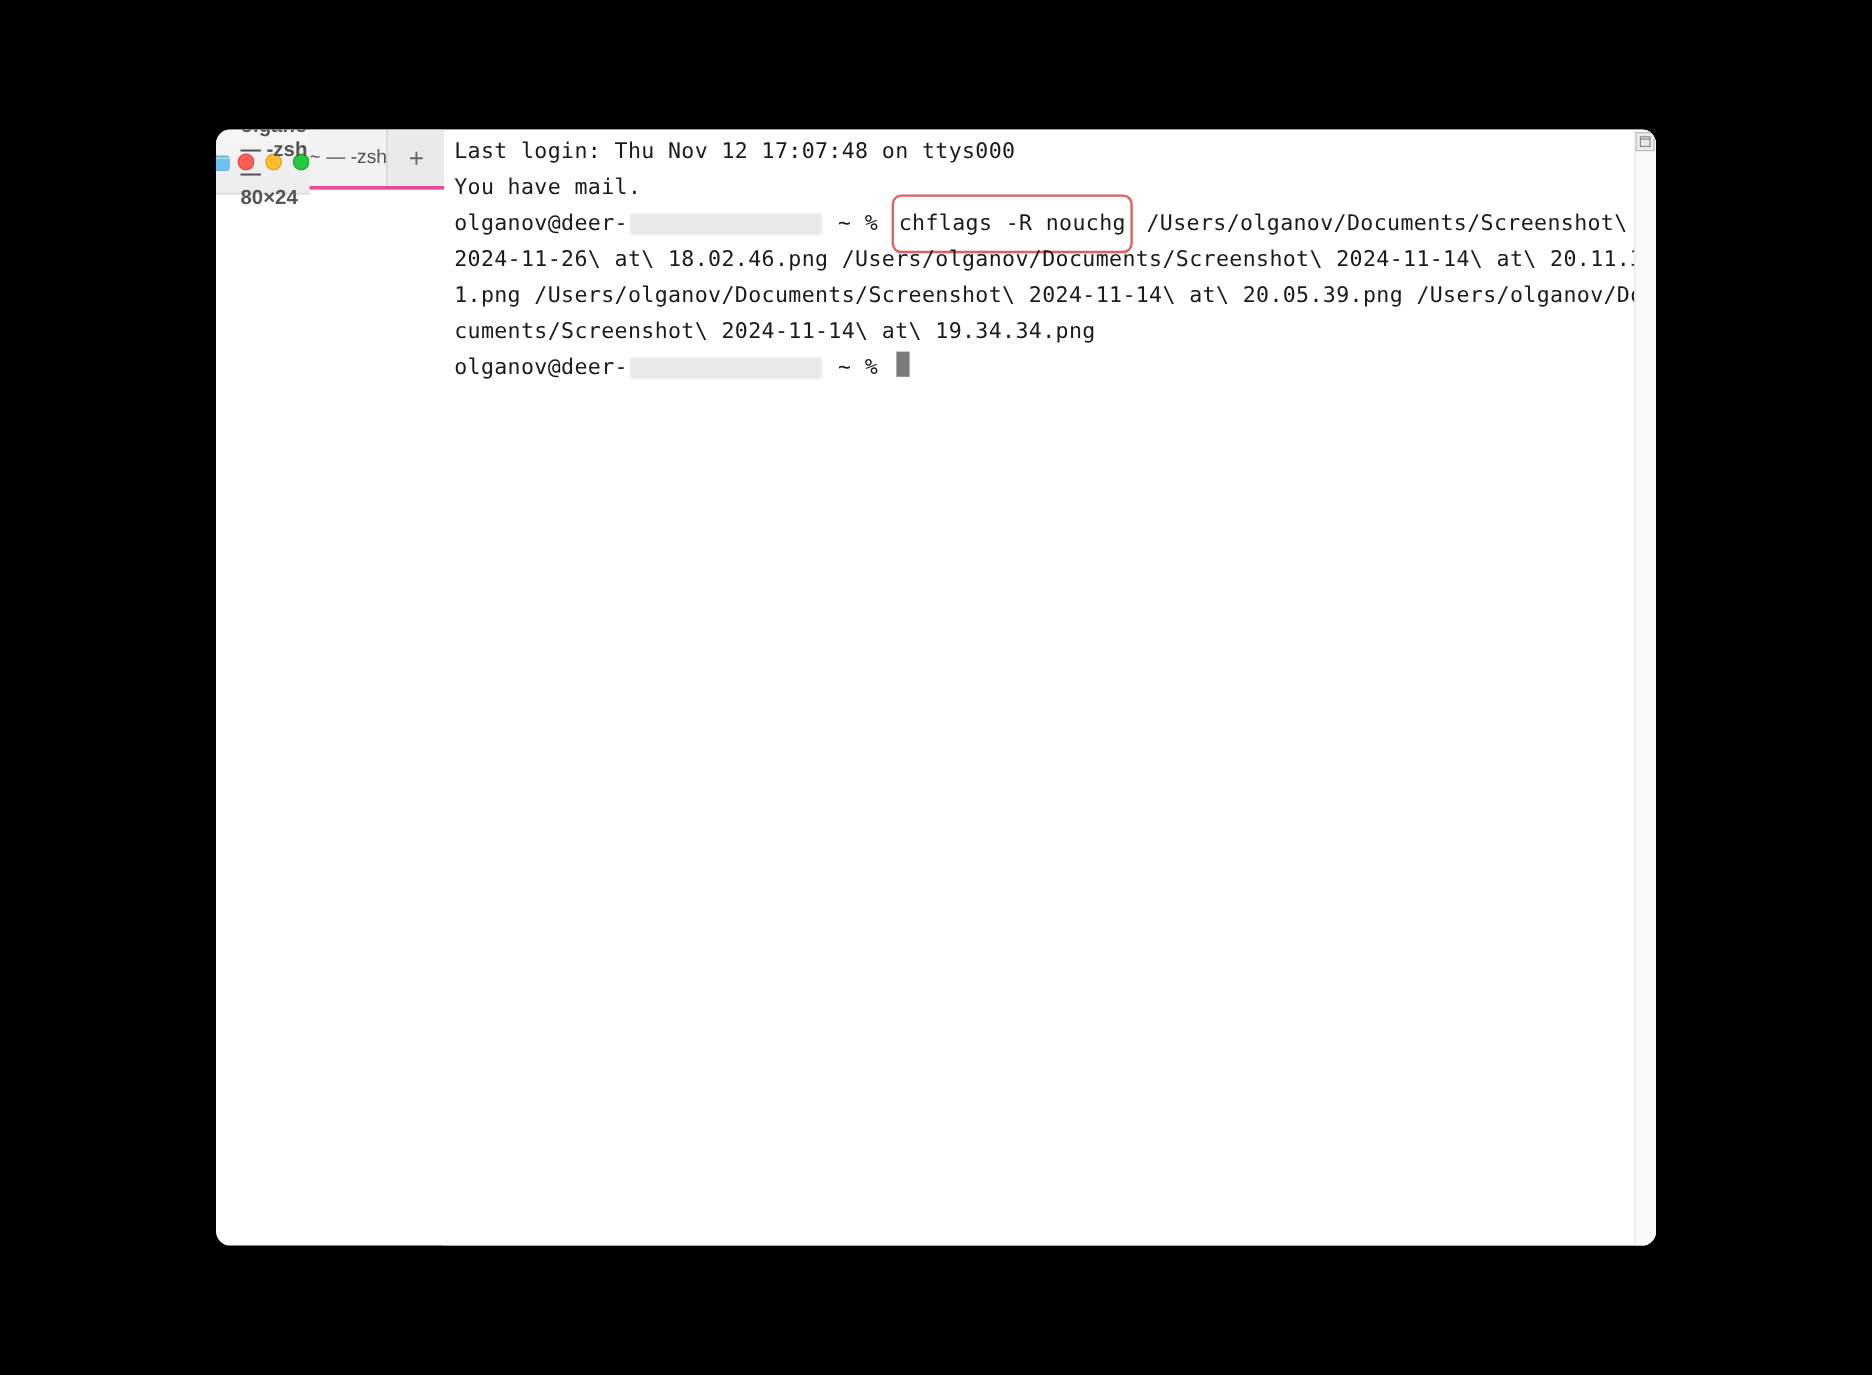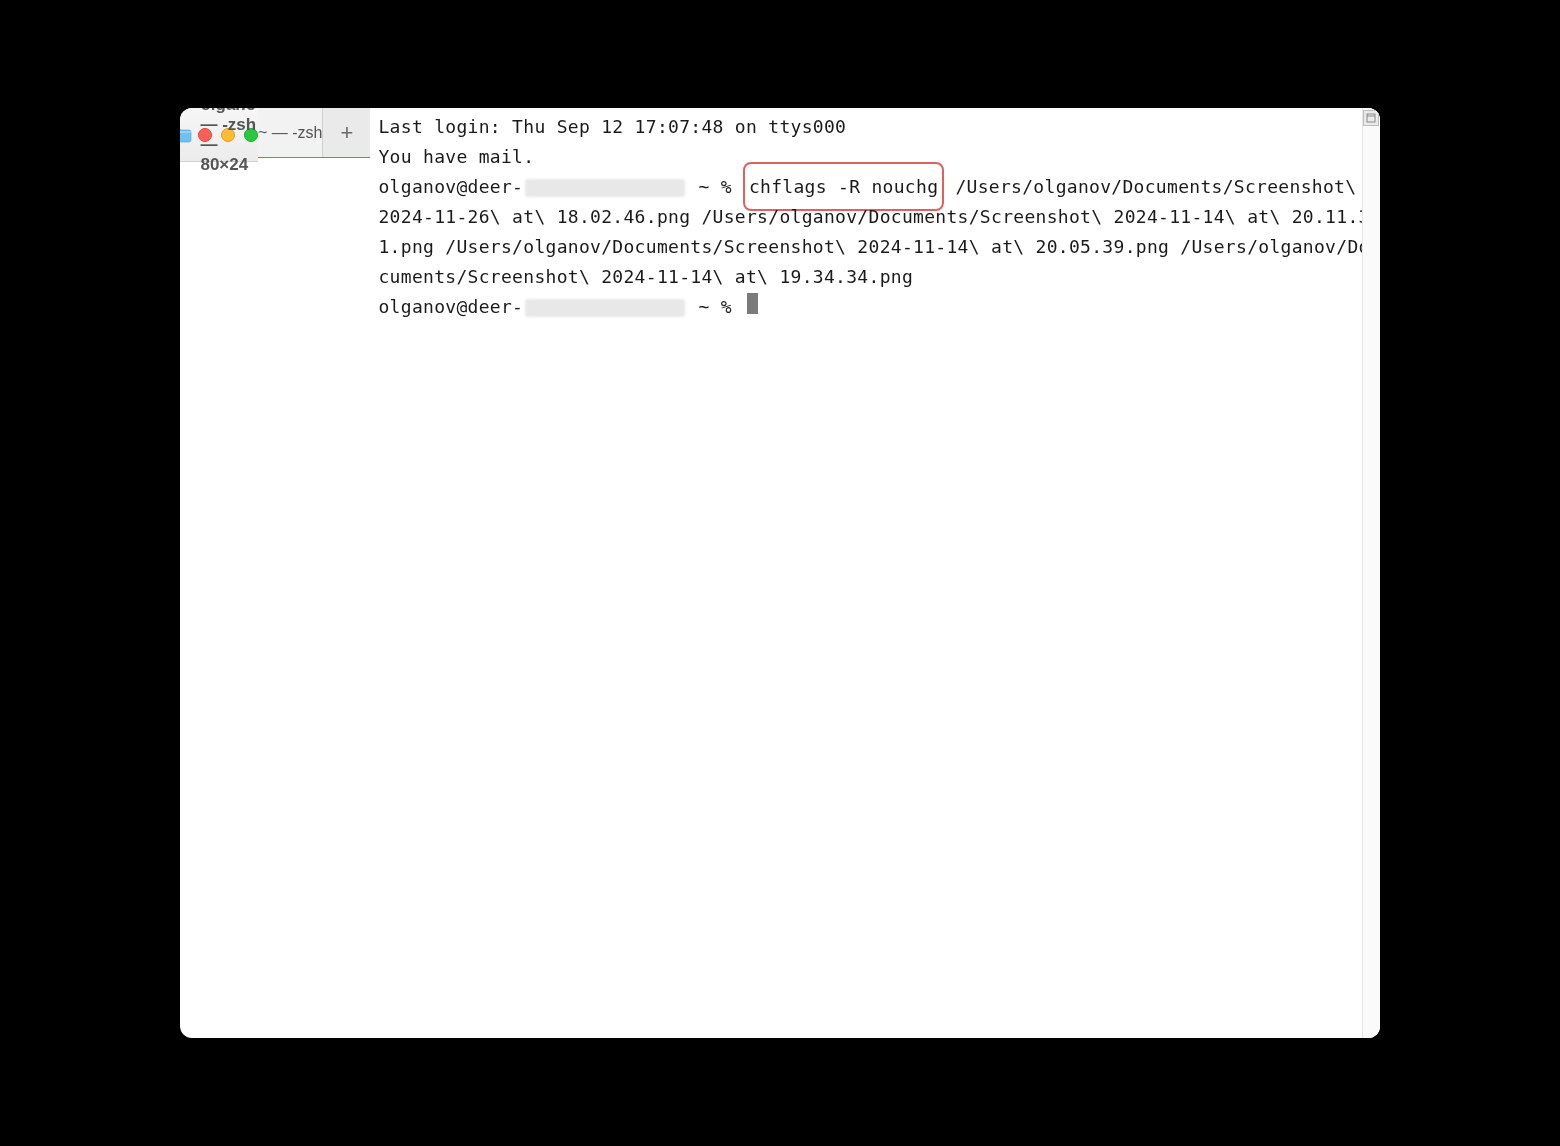--- a/index.html
+++ b/index.html
@@ -55,21 +55,21 @@
     }
     .title-text {
       font-size: 17px;
       font-weight: 600;
       color: #555;
     }
     .folder-icon svg { display: block; }
     .tabbar {
       height: 50px;
       background: #eaeaea;
-      border-bottom: 1px solid #ec4899;
+      border-bottom: 3px solid #ec4899;
       display: flex;
       align-items: stretch;
       position: relative;
     }
     .tab {
       flex: 1;
       display: flex;
       align-items: center;
       justify-content: center;
       font-size: 16px;
@@ -185,18 +185,18 @@
 
   <div class="terminal-body">
     <div class="scroll-strip">
       <div class="scroll-indicator">
         <svg width="10" height="10" viewBox="0 0 10 10">
           <rect x="1" y="1" width="8" height="8" fill="none" stroke="#8a8a8a" stroke-width="1"></rect>
           <line x1="1" y1="3" x2="9" y2="3" stroke="#8a8a8a" stroke-width="1"></line>
         </svg>
       </div>
     </div>
-    <div class="terminal-content"><span>Last login: Thu Sep 12 17:07:48 on ttys000</span>
+    <div class="terminal-content"><span>Last login: Thu Nov 12 17:07:48 on ttys000</span>
 <span>You have mail.</span>
 <span class="prompt-line"><span>olganov@deer-</span><span class="redacted"></span><span> ~ % </span><span class="highlight">chflags -R nouchg</span><span> /Users/olganov/Documents/Screenshot\ 2024-11-26\ at\ 18.02.46.png /Users/olganov/Documents/Screenshot\ 2024-11-14\ at\ 20.11.31.png /Users/olganov/Documents/Screenshot\ 2024-11-14\ at\ 20.05.39.png /Users/olganov/Documents/Screenshot\ 2024-11-14\ at\ 19.34.34.png</span></span>
 <span class="prompt-line"><span>olganov@deer-</span><span class="redacted"></span><span> ~ % </span><span class="cursor"></span></span></div>
   </div>
 </div>
 
 </body></html>

